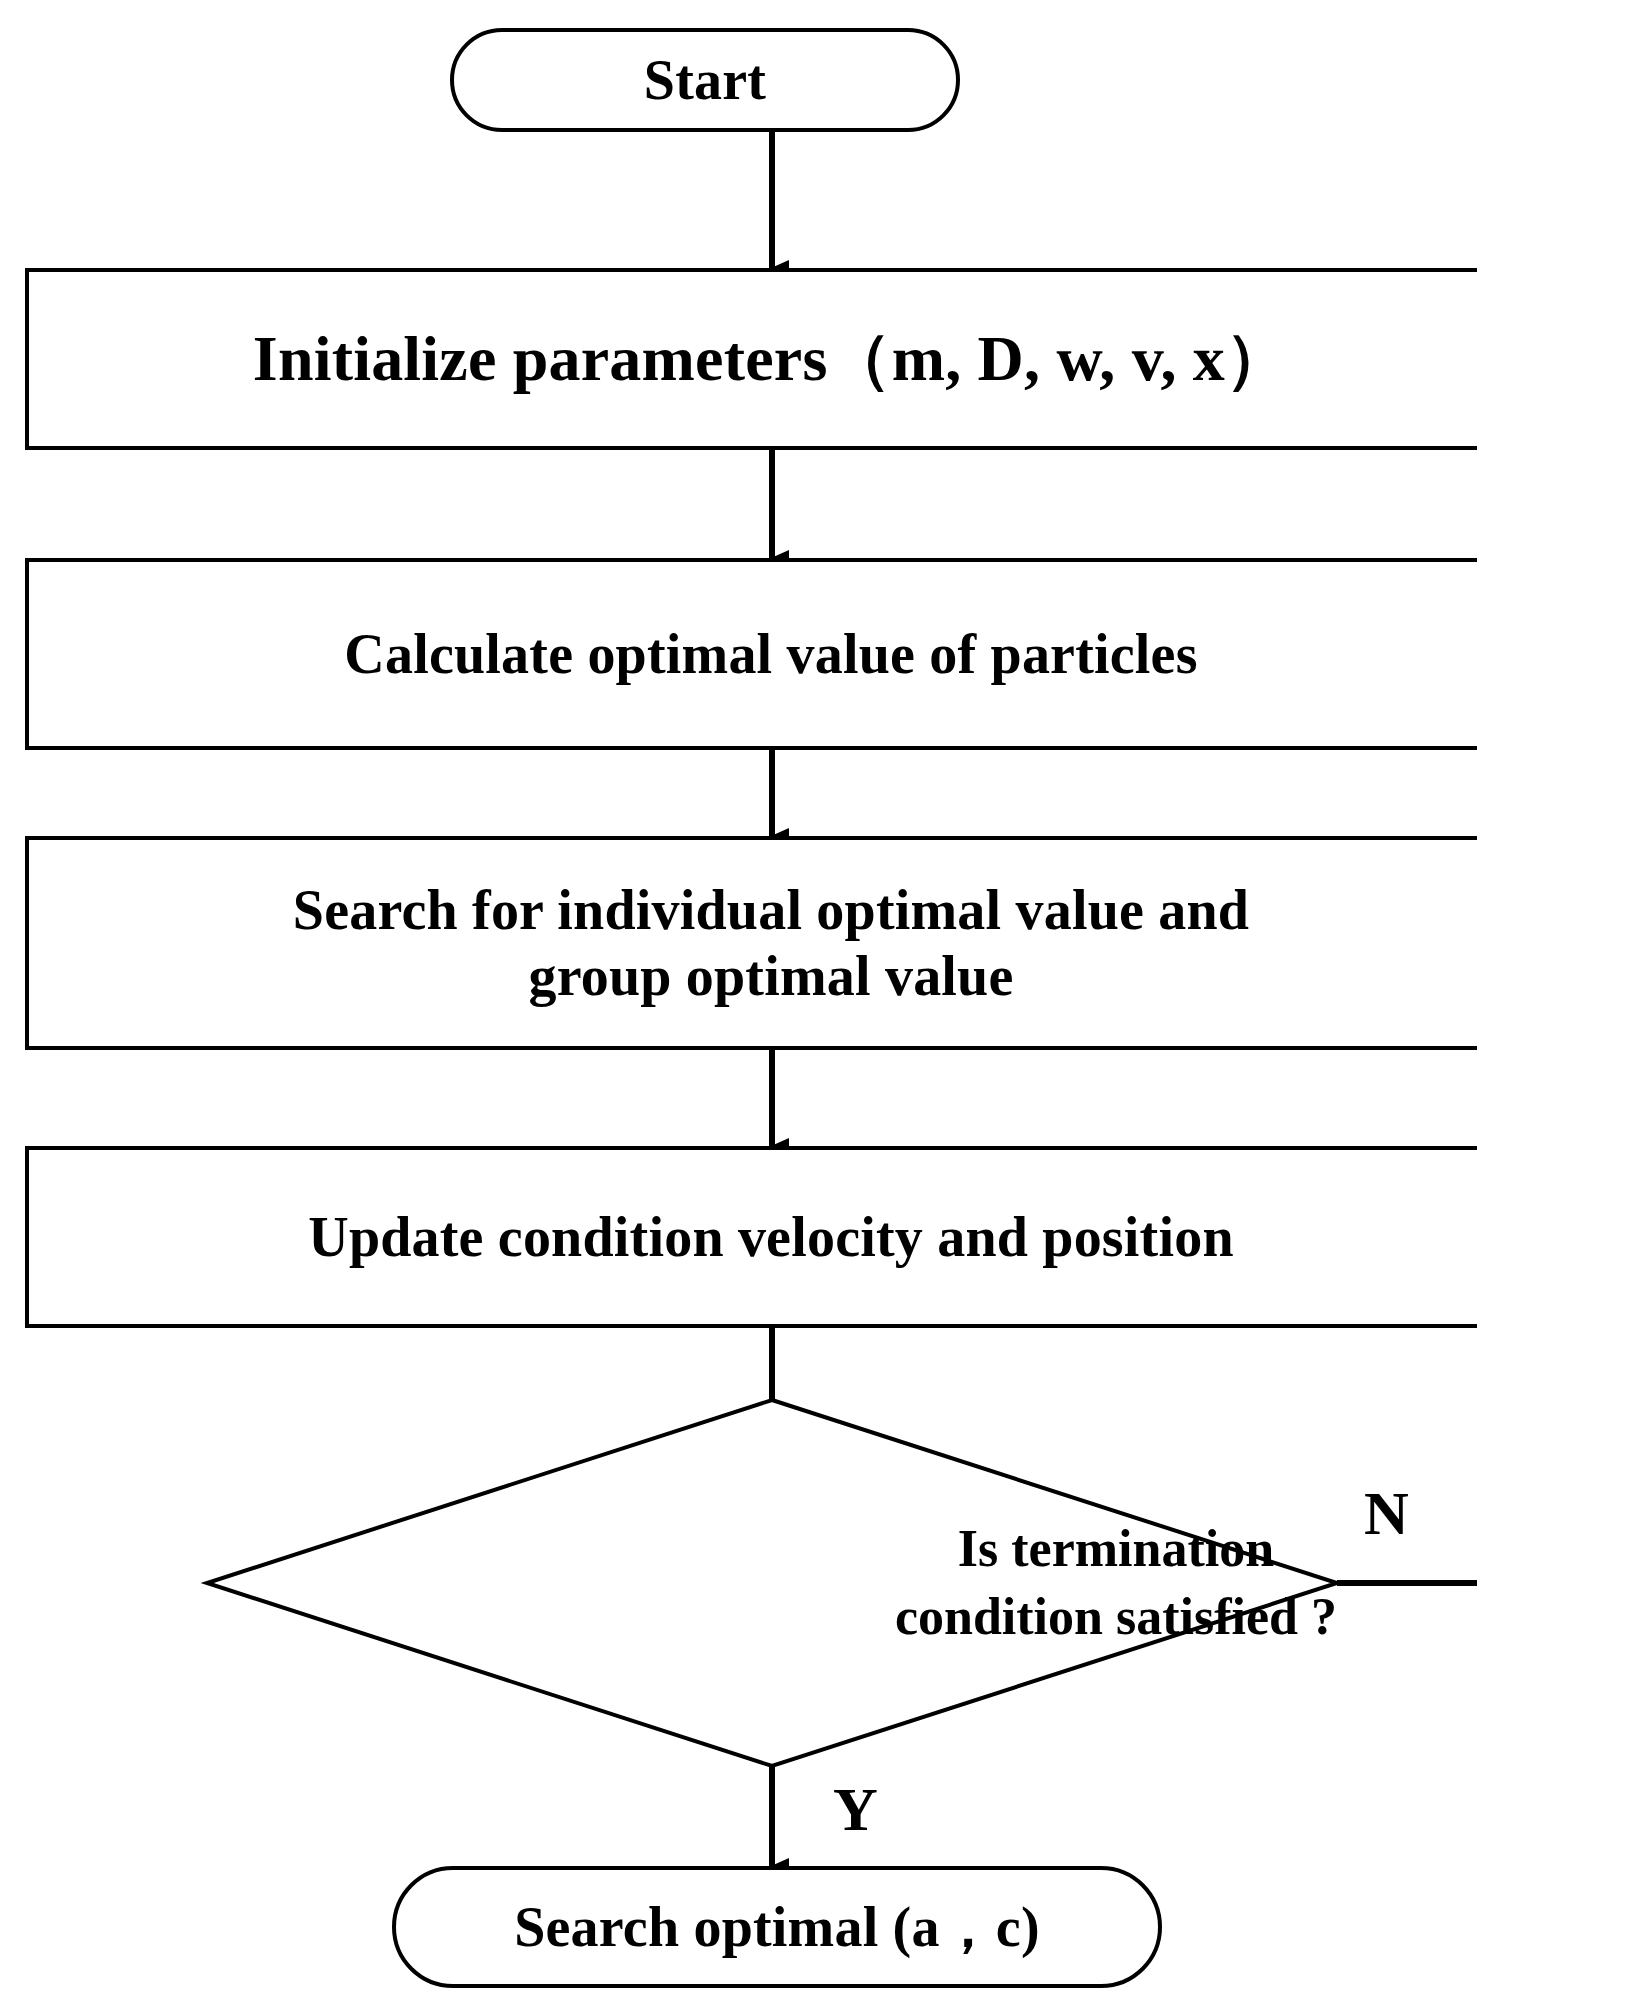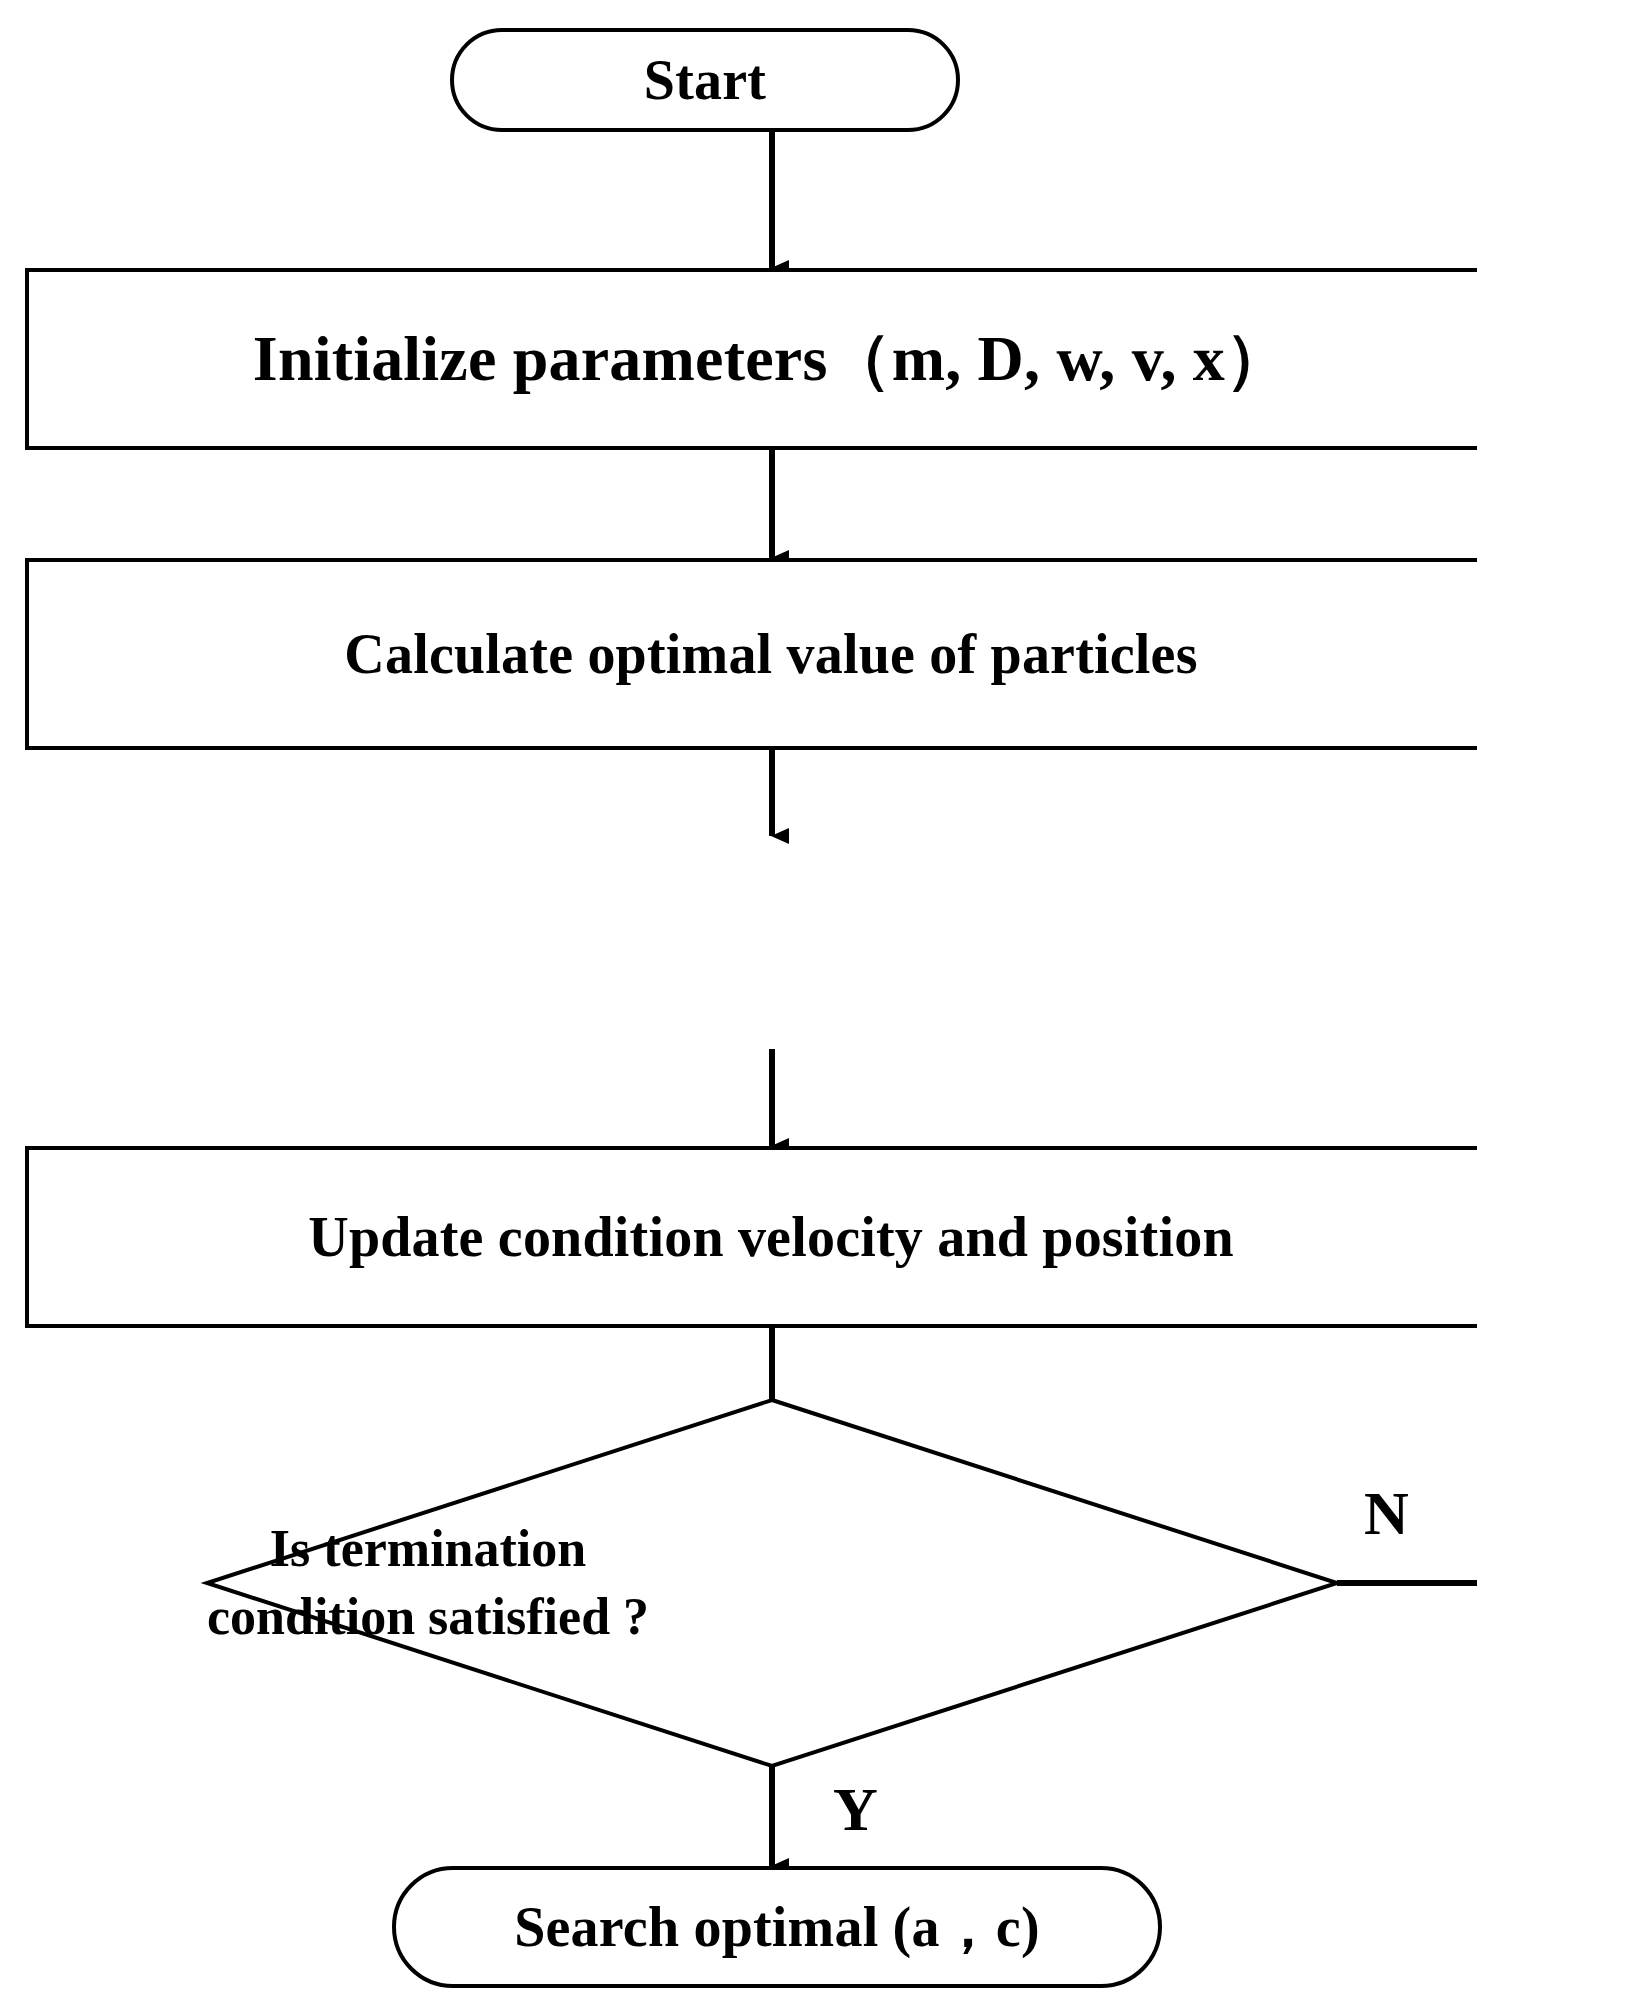--- a/index.html
+++ b/index.html
@@ -36,21 +36,21 @@
   .node-label {
     line-height: 1.18;
     letter-spacing: 0.2px;
     white-space: pre-line;
     padding: 0 14px;
   }
   .diamond-wrap {
     position: absolute;
     display: flex;
     align-items: center;
-    justify-content: flex-start;
+    justify-content: flex-end;
   }
   .diamond-label {
     position: relative;
     z-index: 2;
     text-align: center;
     color: #000000;
     font-weight: bold;
     line-height: 1.30;
     white-space: pre-line;
   }
@@ -106,20 +106,24 @@
   </div>
 
   <div class="node rect" style="left:25px; top:268px; width:1492px; height:182px;">
     <span class="node-label" style="font-size:64px;">Initialize parameters（m, D, w, v, x）</span>
   </div>
 
   <div class="node rect" style="left:25px; top:558px; width:1492px; height:192px;">
     <span class="node-label" style="font-size:56px;">Calculate optimal value of particles</span>
   </div>
 
+  <div class="node rect" style="left:25px; top:836px; width:1492px; height:214px;">
+    <span class="node-label" style="font-size:56px;">Search for individual optimal value and
+group optimal value</span>
+  </div>
 
   <div class="node rect" style="left:25px; top:1146px; width:1492px; height:182px;">
     <span class="node-label" style="font-size:56px;">Update condition velocity and position</span>
   </div>
 
   <div class="diamond-wrap" style="left:207px; top:1400px; width:1130px; height:366px;">
     <span class="diamond-label" style="font-size:52px;">Is termination
 condition satisfied ?</span>
   </div>
 

